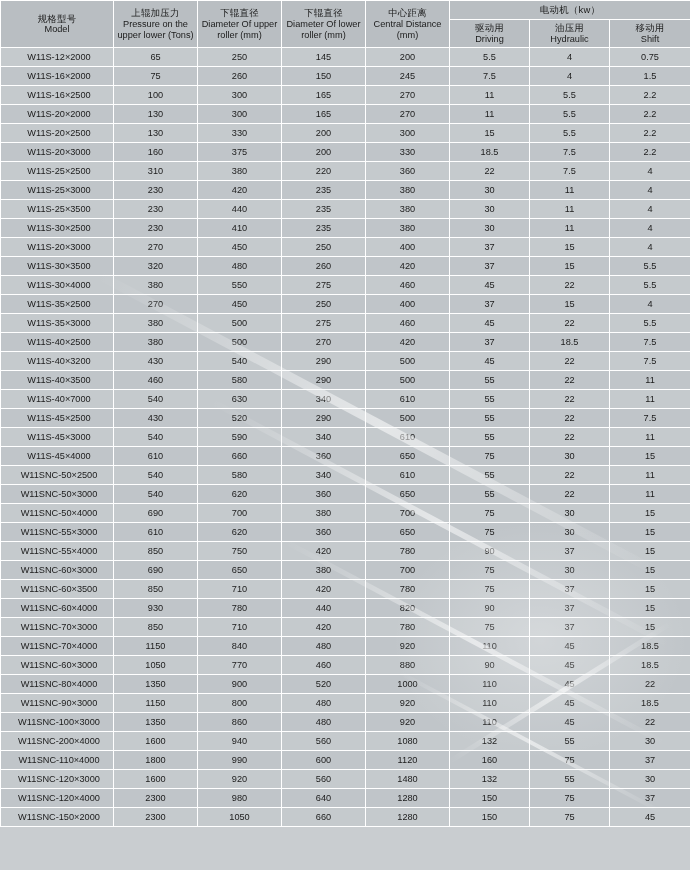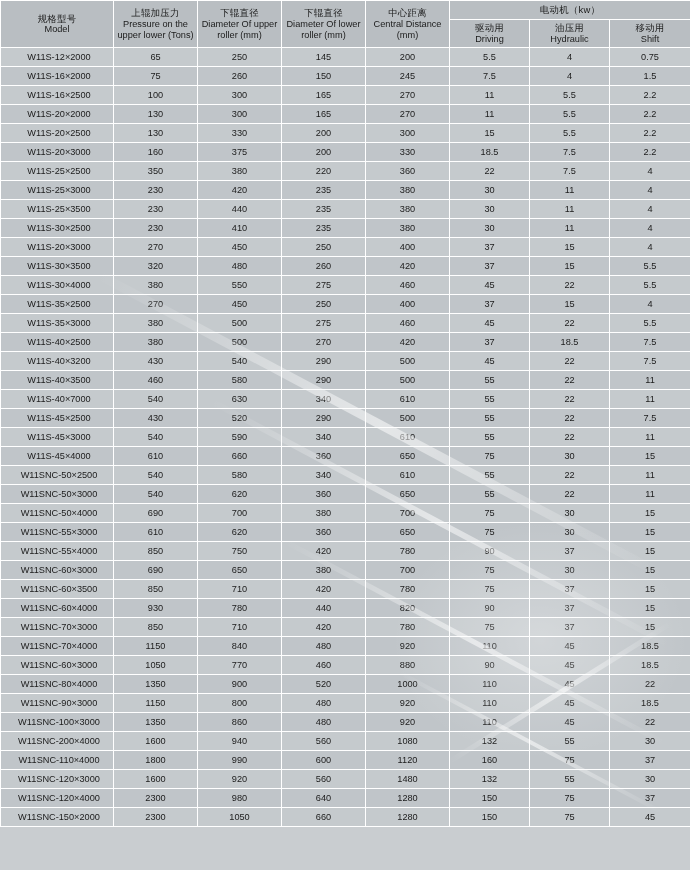--- a/index.html
+++ b/index.html
@@ -200,21 +200,21 @@
           <td>160</td>
           <td>375</td>
           <td>200</td>
           <td>330</td>
           <td>18.5</td>
           <td>7.5</td>
           <td>2.2</td>
         </tr>
         <tr>
           <td class="model">W11S-25×2500</td>
-          <td>350</td>
+          <td>310</td>
           <td>380</td>
           <td>220</td>
           <td>360</td>
           <td>22</td>
           <td>7.5</td>
           <td>4</td>
         </tr>
         <tr>
           <td class="model">W11S-25×3000</td>
           <td>230</td>

